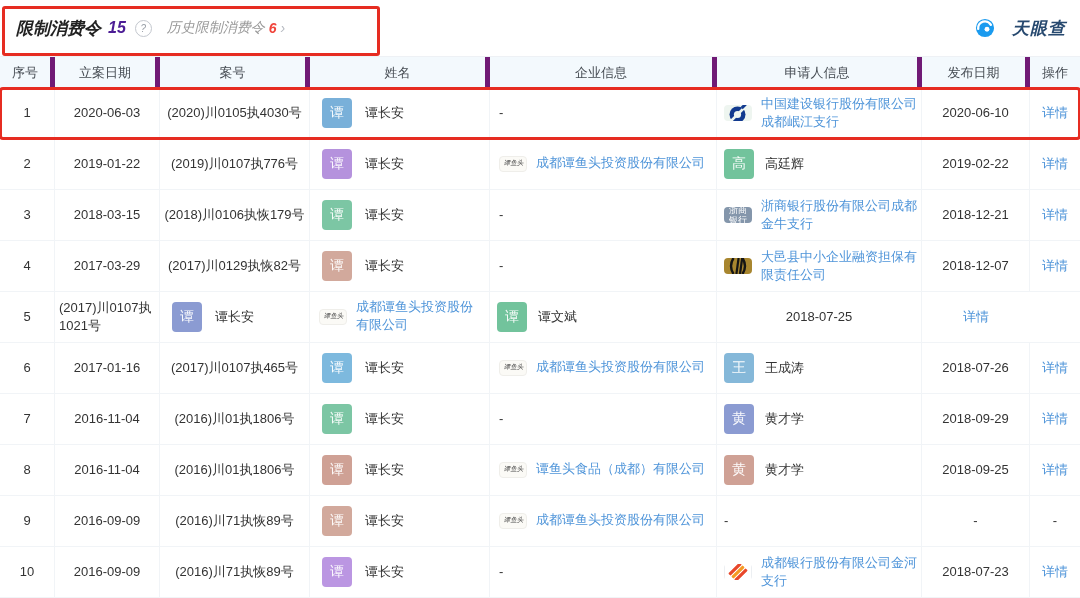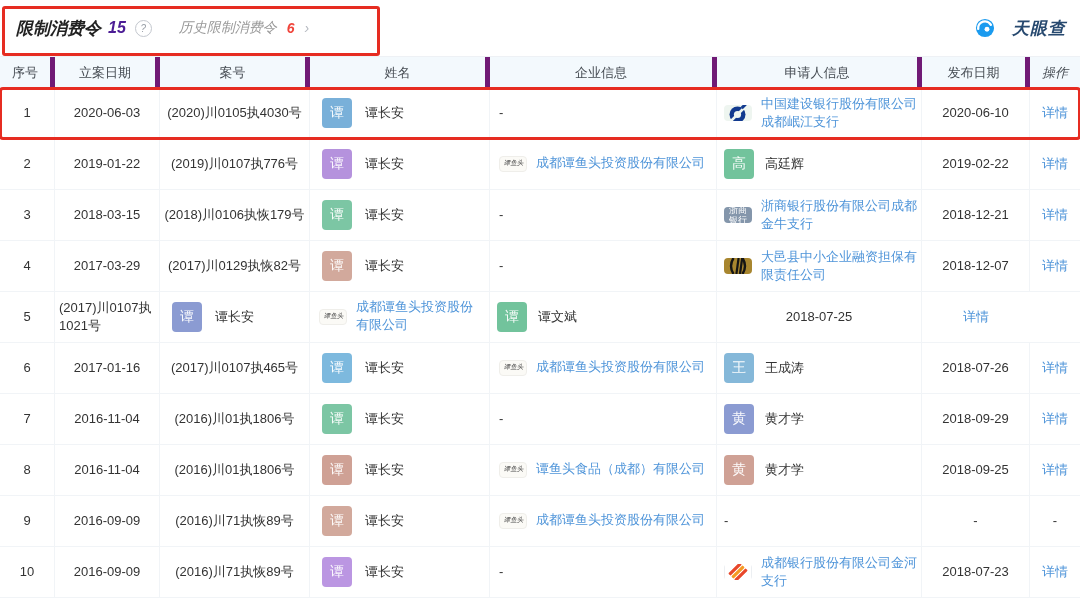--- a/index.html
+++ b/index.html
@@ -4,35 +4,35 @@
 <style>
   html,body{margin:0;padding:0;background:#fff;}
   body{width:1080px;height:598px;overflow:hidden;font-family:"Liberation Sans","DejaVu Sans",sans-serif;color:#333;}
 
   
   .topbar{position:relative;height:56px;display:flex;align-items:center;padding:0 14px;box-sizing:border-box;font-style:italic;}
   .title-group{display:flex;align-items:center;gap:7px;padding-left:2px;}
   .page-title{font-size:17px;font-weight:bold;color:#222;}
   .count{font-size:16px;font-weight:bold;color:#4c1d95;}
   .help{width:15px;height:15px;border:1px solid #c3c7ce;border-radius:50%;color:#9aa0a8;font-size:10px;line-height:15px;text-align:center;margin-left:2px;cursor:pointer;}
-  .history{display:flex;align-items:center;gap:10px;margin-left:20px;cursor:pointer;}
+  .history{display:flex;align-items:center;gap:4px;margin-left:8px;cursor:pointer;}
   .history .hlabel{font-size:14px;color:#999;}
   .history .hcount{font-size:14px;font-weight:bold;color:#f0443b;}
   .history .chev{font-size:14px;color:#b5b9c0;}
   .anno-title{position:absolute;left:2px;top:6px;width:372px;height:44px;border:3px solid #e62c21;border-radius:3px;pointer-events:none;}
   .brand{margin-left:auto;display:flex;align-items:center;gap:17px;cursor:pointer;}
   .brand svg{display:block;}
   .brand-name{font-size:17px;font-weight:bold;color:#27496f;letter-spacing:1px;}
 
   
   .table{width:1080px;border-top:1px solid #eef1f5;}
   .trow,.thead{display:grid;grid-template-columns:55px 105px 150px 180px 227px 205px 108px 50px;}
   .thead{background:#f3f9fd;height:31px;}
   .th{display:flex;align-items:center;justify-content:center;font-size:13px;color:#454b52;border-right:5px solid #701a75;box-sizing:border-box;}
-  .th:last-child{border-right:none;font-style:italic;}
+  .th:last-child{border-right:none;}
   .trow{border-bottom:1px solid #f1f4f7;min-height:50px;background:#fff;}
   .trow.highlight{outline:3px solid #e62c21;outline-offset:-2px;border-radius:3px;}
   .c{display:flex;align-items:center;justify-content:center;padding:6px 4px;font-size:13px;color:#333;border-right:1px solid #f1f4f7;box-sizing:border-box;line-height:1.4;}
   .c:last-child{border-right:none;}
   .c.left{justify-content:flex-start;}
   .person-cell{padding-left:12px;}
   .company-cell{padding-left:9px;}
   .applicant-cell{padding-left:7px;}
   .avatar{flex:0 0 30px;width:30px;height:30px;border-radius:4px;color:rgba(255,255,255,.95);font-size:14px;display:flex;align-items:center;justify-content:center;}
   .pname{margin-left:13px;color:#333;}

